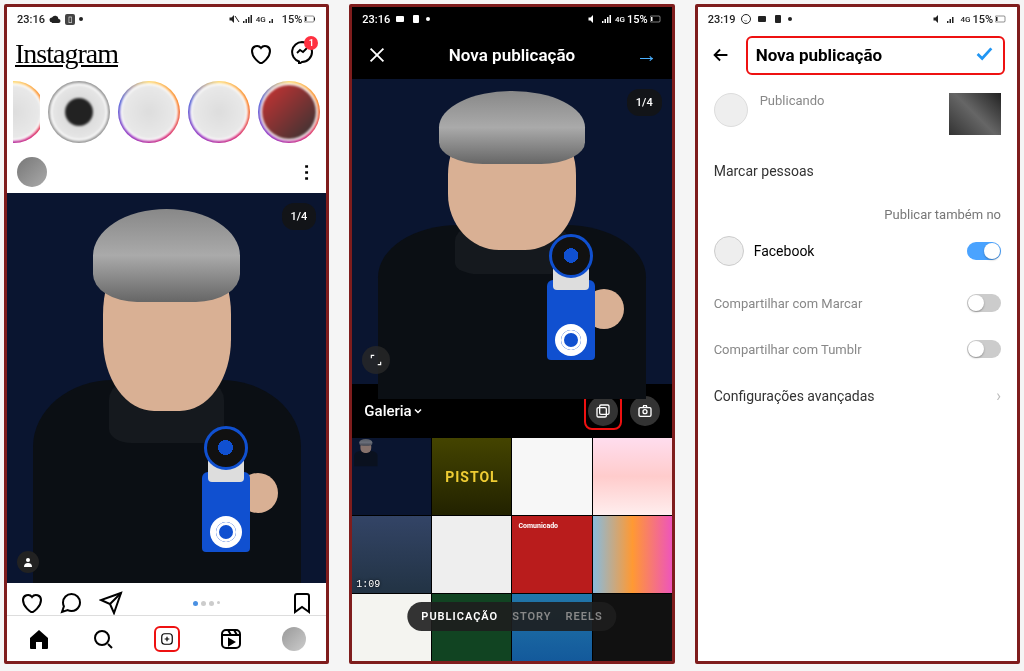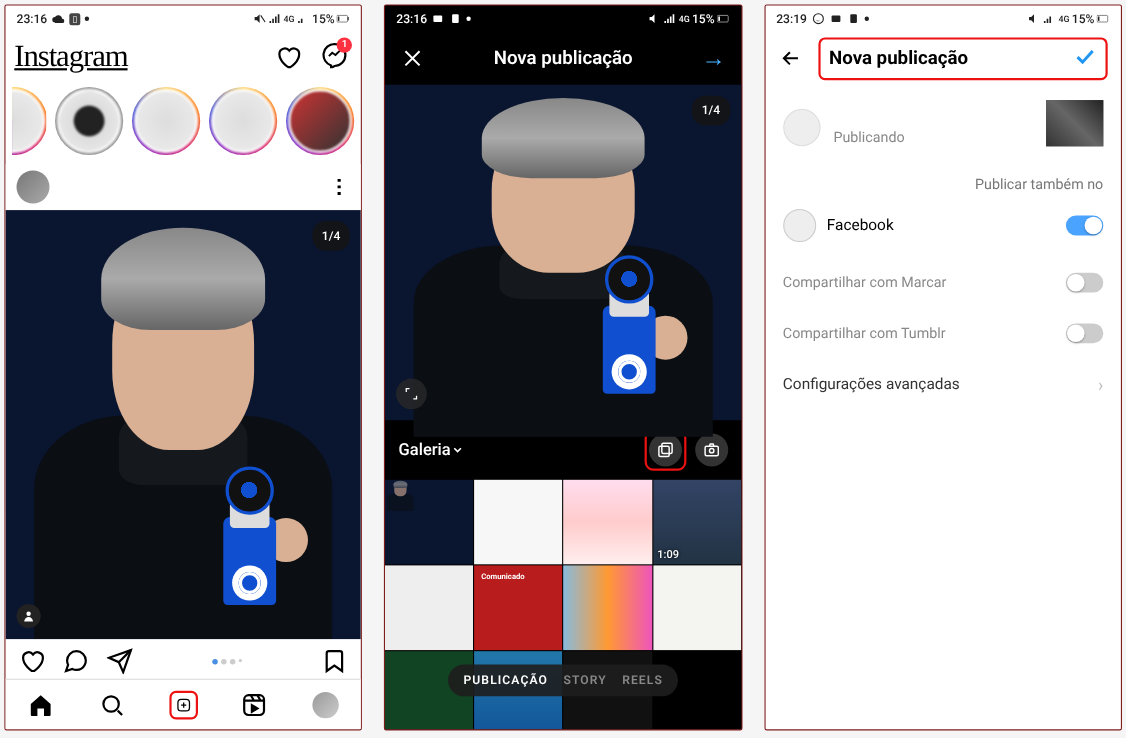--- a/index.html
+++ b/index.html
@@ -1,17 +1,17 @@
 <!DOCTYPE html>
 <html><head>
 <meta charset="utf-8">
 <style>
   * { box-sizing: border-box; margin: 0; padding: 0; }
   body { background: #f5f5f5; font-family: -apple-system, BlinkMacSystemFont, "Segoe UI", Roboto, Arial, sans-serif; display: flex; gap: 20px; padding: 4px; }
-  .phone { width: 328px; height: 660px; background: #fff; border: 1px solid #7f1d1d; border-radius: 2px; position: relative; overflow: hidden; display: flex; flex-direction: column; }
+  .phone { width: 328px; height: 660px; background: #fff; border: 3px solid #7f1d1d; border-radius: 2px; position: relative; overflow: hidden; display: flex; flex-direction: column; }
   .phone.dark { background: #000; color: #fff; }
   .status-bar { height: 24px; display: flex; align-items: center; justify-content: space-between; padding: 0 10px; font-size: 11px; font-weight: 500; }
   .status-bar .left { display: flex; gap: 4px; align-items: center; }
   .status-bar .right { display: flex; gap: 2px; align-items: center; }
   .status-bar .ico { width: 12px; height: 12px; }
   .status-bar .dot { width:4px; height:4px; border-radius:50%; background:currentColor; }
   .phone.dark .status-bar { color:#fff; }
   .phone:not(.dark) .status-bar { color:#222; }
 
   
@@ -54,32 +54,32 @@
   .arrow-right { color:#4ab0ff; font-size:22px; }
   .preview { position:relative; height:305px; background:#0a1530; }
   .expand-btn { position:absolute; bottom:10px; left:10px; width:28px; height:28px; background:rgba(40,40,40,.8); border-radius:50%; display:flex; align-items:center; justify-content:center; color:#fff; font-size:14px;}
   .gallery-row { display:flex; align-items:center; justify-content:space-between; padding:8px 12px; background:#000; }
   .gal-label { display:flex; align-items:center; gap:0; font-size:15px; font-weight:500; }
   .gal-actions { display:flex; gap:8px; align-items:center; }
   .round-btn { width:30px; height:30px; border-radius:50%; background:#333; display:flex; align-items:center; justify-content:center; color:#fff;}
   .round-red { border:2px solid #e11; border-radius:8px; padding:2px;}
   .grid { display:grid; grid-template-columns: repeat(4, 1fr); gap:1px; background:#000; flex:1; position:relative; overflow:hidden;}
   .cell { background:#333; position:relative; height:77px; overflow:hidden;}
-  .cell .dur { position:absolute; bottom:3px; left:4px; font-size:10px; color:#fff; font-weight:500; text-shadow:0 0 3px #000;}
+  .cell .dur { position:absolute; bottom:3px; left:4px; font-size:10px; color:#fff; font-weight:500; text-shadow:0 0 3px #000;font-family:Liberation Mono, monospace;}
   .mode-pill { position:absolute; bottom:30px; left:50%; transform:translateX(-50%); background:rgba(30,30,30,.9); border-radius:20px; padding:8px 14px; display:flex; gap:14px; font-size:11px; font-weight:600; letter-spacing:1px; }
   .mode-pill .m { color:#888; }
   .mode-pill .m.active { color:#fff; }
 
   
   .s3-header { display:flex; align-items:center; gap:14px; padding:8px 12px; height:48px; }
   .s3-title-wrap { border:2px solid #e11; border-radius:6px; flex:1; display:flex; align-items:center; justify-content:space-between; padding:4px 8px; }
   .s3-title { font-size:17px; font-weight:700; }
   .check { color:#2196f3; font-size:20px; }
   .row { padding:14px 16px; font-size:14px; color:#222; border-bottom:0px solid #eee; display:flex; align-items:center; justify-content:space-between;}
-  .row.caption { display:flex; align-items:flex-end; gap:12px; }
+  .row.caption { display:flex; align-items:flex-start; gap:12px; }
   .row.caption .av { width:34px; height:34px; border-radius:50%; background:#eee; border:1px solid #ddd;}
   .row.caption .thumb { width:52px; height:42px; background:#555; margin-left:auto; background-image:linear-gradient(45deg,#333,#666,#222);}
   .row-label { color:#333; }
   .row .gray { color:#888; font-size:13px;}
   .section-label { padding:14px 16px 6px; font-size:13px; color:#777;text-align:right;}
   .fb-row { display:flex; align-items:center; gap:10px; padding:8px 16px 14px;}
   .fb-av { width:30px; height:30px; border-radius:50%; background:#eee; border:1px solid #ccc;}
   .toggle { width:34px; height:18px; border-radius:10px; background:#ccc; position:relative;}
   .toggle .knob { width:16px; height:16px; border-radius:50%; background:#fff; position:absolute; top:1px; left:1px; box-shadow:0 1px 2px rgba(0,0,0,.3);}
   .toggle.on { background:#4aa3ff;}
@@ -339,20 +339,21 @@
   </div>
 
   <div class="grid">
     <div class="cell" style="background:#0a1530">
         <div class="man" style="transform:scale(.35);transform-origin:top left;opacity:.6">
           <div class="body"></div>
           <div class="face"></div>
           <div class="hair"></div>
         </div>
       </div>
+    <div class="cell" style="background:linear-gradient(#440,#220);display:flex;align-items:center;justify-content:center;color:#ec3;font-size:14px;font-weight:bold;letter-spacing:1px">PISTOL</div>
     <div class="cell" style="background:#f7f7f7"></div>
     <div class="cell" style="background:linear-gradient(#fde,#fcc,#fee)"></div>
     <div class="cell" style="background:linear-gradient(#346,#234)">
         <span class="dur">1:09</span>
       </div>
     <div class="cell" style="background:#eee"></div>
     <div class="cell" style="background:#b91c1c;color:#fff;font-size:7px;padding:6px;overflow:hidden"><b>Comunicado</b></div>
     <div class="cell" style="background:linear-gradient(90deg,#8bd,#f93,#e5b)"></div>
     <div class="cell" style="background:#f4f4f0"></div>
     <div class="cell" style="background:#142"></div>
@@ -412,20 +413,23 @@
       </span>
     </div>
   </div>
 
   <div class="row caption">
     <div class="av"></div>
     <span class="gray">Publicando</span>
     <div class="thumb"></div>
   </div>
 
+  <div class="row">
+    <span class="row-label">Marcar pessoas</span>
+  </div>
 
   <div class="section-label">Publicar também no</div>
   <div class="fb-row">
     <div class="fb-av"></div>
     <span style="flex:1;font-size:14px">Facebook</span>
     <div class="toggle on">
         <div class="knob"></div>
       </div>
   </div>
 

